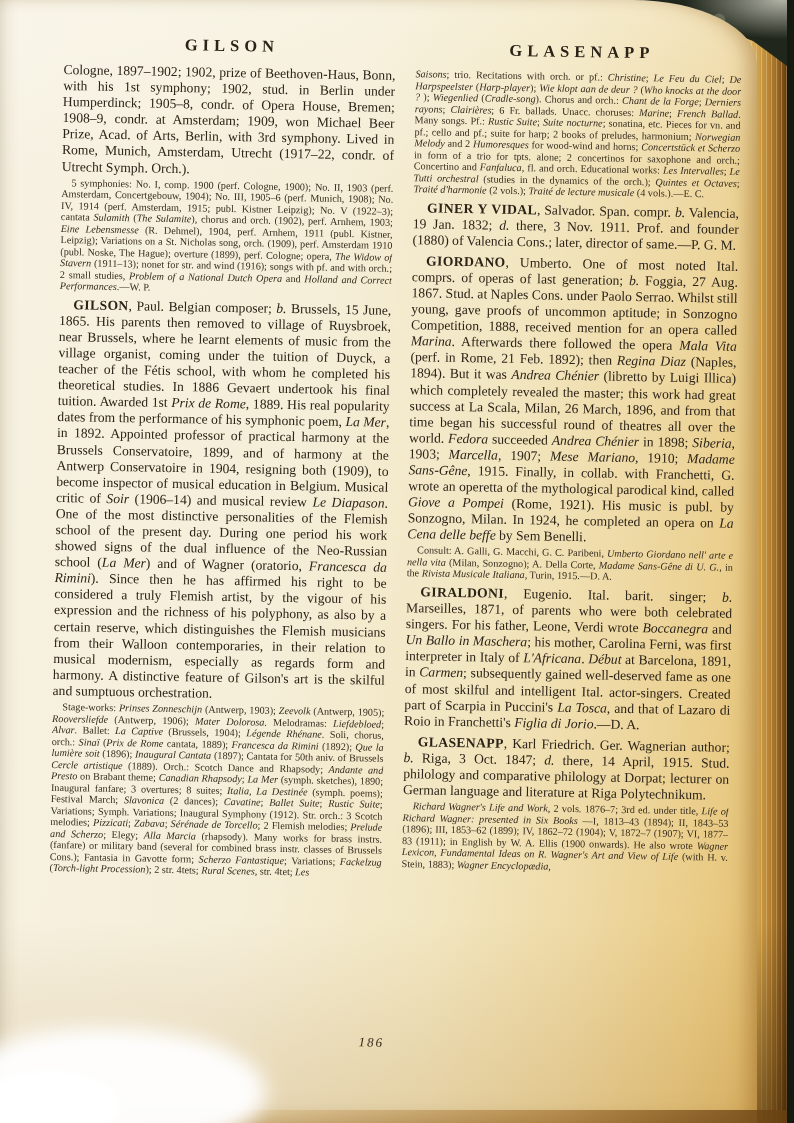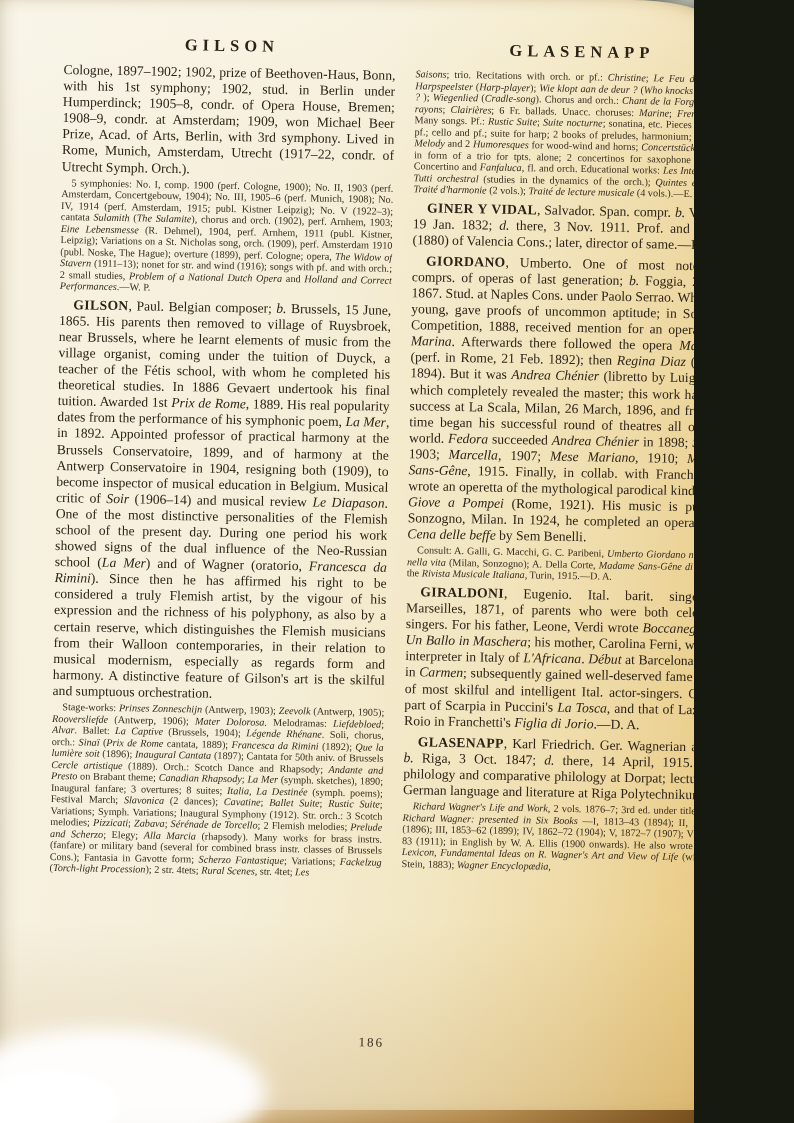--- a/index.html
+++ b/index.html
@@ -1,16 +1,16 @@
 <!DOCTYPE html>
 <html><head>
 <meta charset="utf-8">
 <style>
   html,body{margin:0;padding:0;background:#16190f;}
-  .photo{position:relative;width:694px;height:1123px;overflow:hidden;
+  .photo{position:relative;width:787px;height:1123px;overflow:hidden;
          background:#ef4444;font-family:"Liberation Serif","DejaVu Serif",serif;}
   
   .edge-band{position:absolute;top:0;right:0;bottom:0;width:46px;z-index:1;
     background:
       linear-gradient(to bottom, rgba(0,0,0,0) 82%, rgba(55,32,4,0.55) 100%),
       repeating-linear-gradient(to right, rgba(255,244,205,0.28) 0 1px, rgba(0,0,0,0) 1px 5px),
       linear-gradient(to right,#ecd291 0%,#dcb264 18%,#cfa04b 38%,#bb8735 58%,#9c6a24 78%,#7b4d15 92%,#5f3a0e 100%);}
   
   .dark-corner{position:absolute;top:0;right:0;width:170px;height:66px;z-index:2;
     background:
@@ -39,21 +39,21 @@
   .col-left{width:332px;}
   .col-right{width:326px;}
   .col p{margin:0 0 2px;text-align:justify;}
   .col p.bd{font-size:13.6px;line-height:16.1px;}
   .col p.sm{font-size:10.2px;line-height:11.5px;color:#372c1e;}
   .col p.ind{text-indent:14px;}
   .col p.sm.ind{text-indent:10px;}
   .col p.entry{margin-top:5px;}
   .col b{font-weight:700;letter-spacing:0.4px;}
   .page-number{position:absolute;left:376px;top:1029px;font-size:13px;
-               letter-spacing:2px;color:#34291b;}
+               letter-spacing:2px;color:#34291b;font-style:italic;}
   
   .corner-glare{position:absolute;left:-34px;bottom:-30px;width:300px;height:125px;z-index:5;
     background:#ffffff;border-radius:45% 55% 52% 40%;filter:blur(10px);opacity:.96;}
   .corner-glare-core{position:absolute;left:-20px;bottom:-18px;width:140px;height:70px;z-index:6;
     background:#ffffff;border-radius:50%;filter:blur(4px);}
   
   .bottom-shadow{position:absolute;left:0;right:0;bottom:0;height:13px;z-index:4;
     background:linear-gradient(to right, rgba(233,214,168,0) 0%, rgba(210,170,100,0.3) 35%,
                rgba(160,110,45,0.6) 70%, rgba(105,65,18,0.85) 100%);}
 </style>

